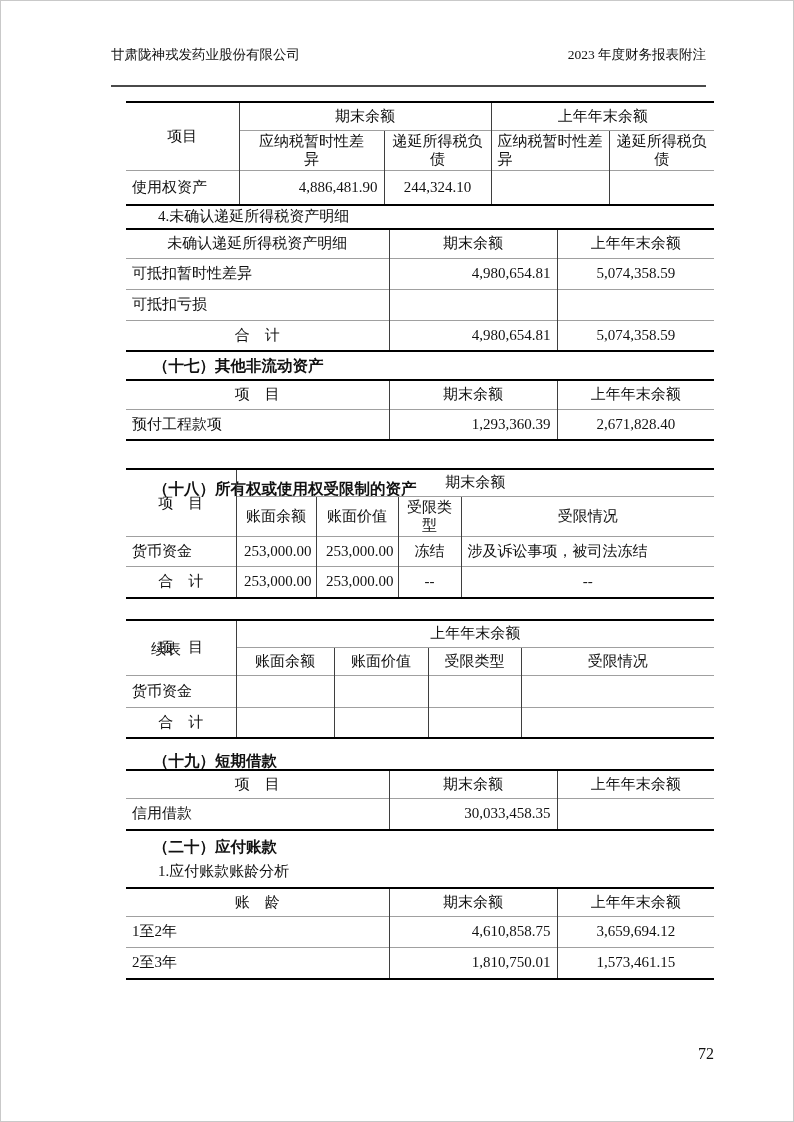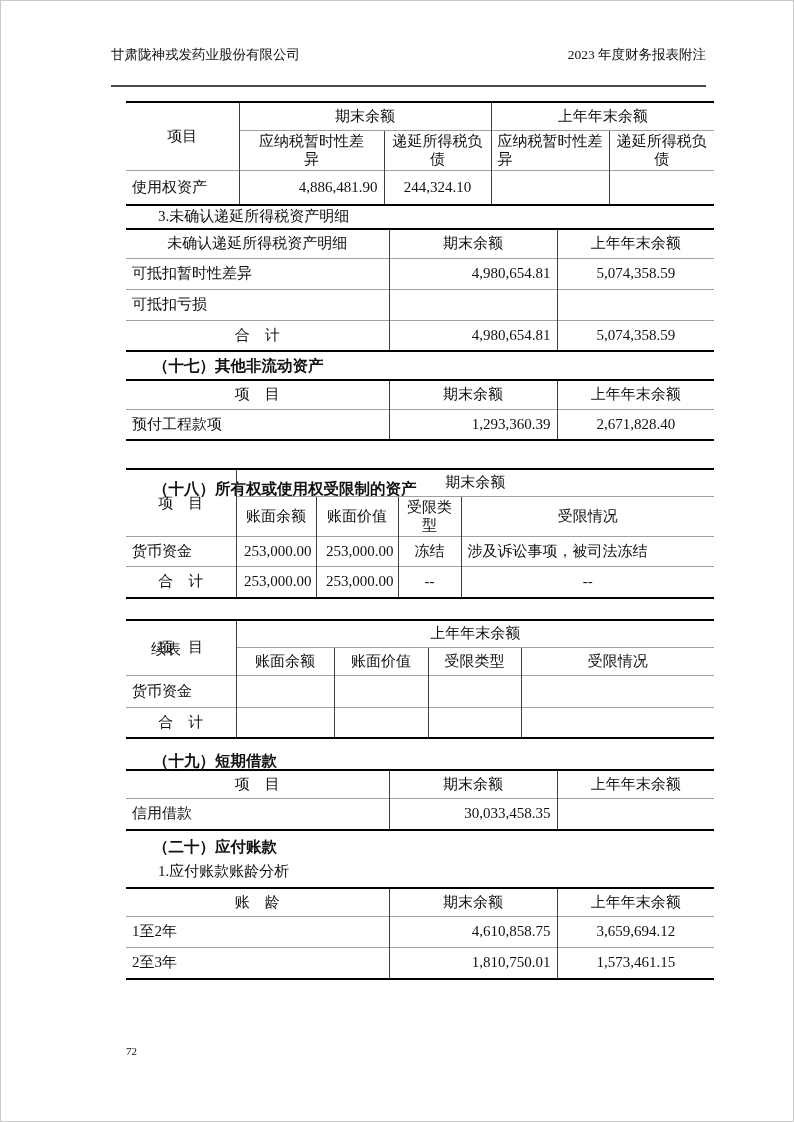--- a/index.html
+++ b/index.html
@@ -26,21 +26,21 @@
   .tbl tr > *:not(:first-child){border-left:1px solid #3f3f3f;}
   .tbl tr:not(:first-child) > *{border-top:1px solid #a0a0a0;}
   .tbl .rspan{border-right:1px solid #3f3f3f;}
   .c{text-align:center;}
   .al{text-align:left;padding-left:3px;}
   .lbl{text-align:left;padding-left:5px;}
   .num-r{text-align:right;padding-right:8px;margin-top:8px;}
   .num-c{text-align:center;}
   .wrapn{white-space:pre-line;}
 
-  .footer{top:1044px;left:125px;width:588px;text-align:left;font-size:11px;}
+  .footer{top:1044px;left:125px;width:588px;text-align:right;font-size:16px;}
 </style>
 </head>
 <body>
 
 <div class="page">
 
   <div class="abs doc-header">
     <span>甘肃陇神戎发药业股份有限公司</span>
     <span>2023 年度财务报表附注</span>
   </div>
@@ -72,21 +72,21 @@
     <tr style="height:34px">
       <td class="lbl">使用权资产</td>
       <td class="num-r">4,886,481.90</td>
       <td class="num-c">244,324.10</td>
       <td class="num-c"></td>
       <td class="num-c"></td>
     </tr>
   </tbody>
     </table>
 
-  <div class="abs note" style="top:206px;left:157px;">3.未确认递延所得税资产明细</div>
+  <div class="abs note" style="top:206px;left:157px;">4.未确认递延所得税资产明细</div>
 
   <table class="tbl abs" style="top:227px;left:125px;">
     <colgroup>
         <col style="width:263px">
         <col style="width:168px">
         <col style="width:157px">
       </colgroup>
     <tbody>
         <tr style="height:29px">
       <th class="c">未确认递延所得税资产明细</th>

